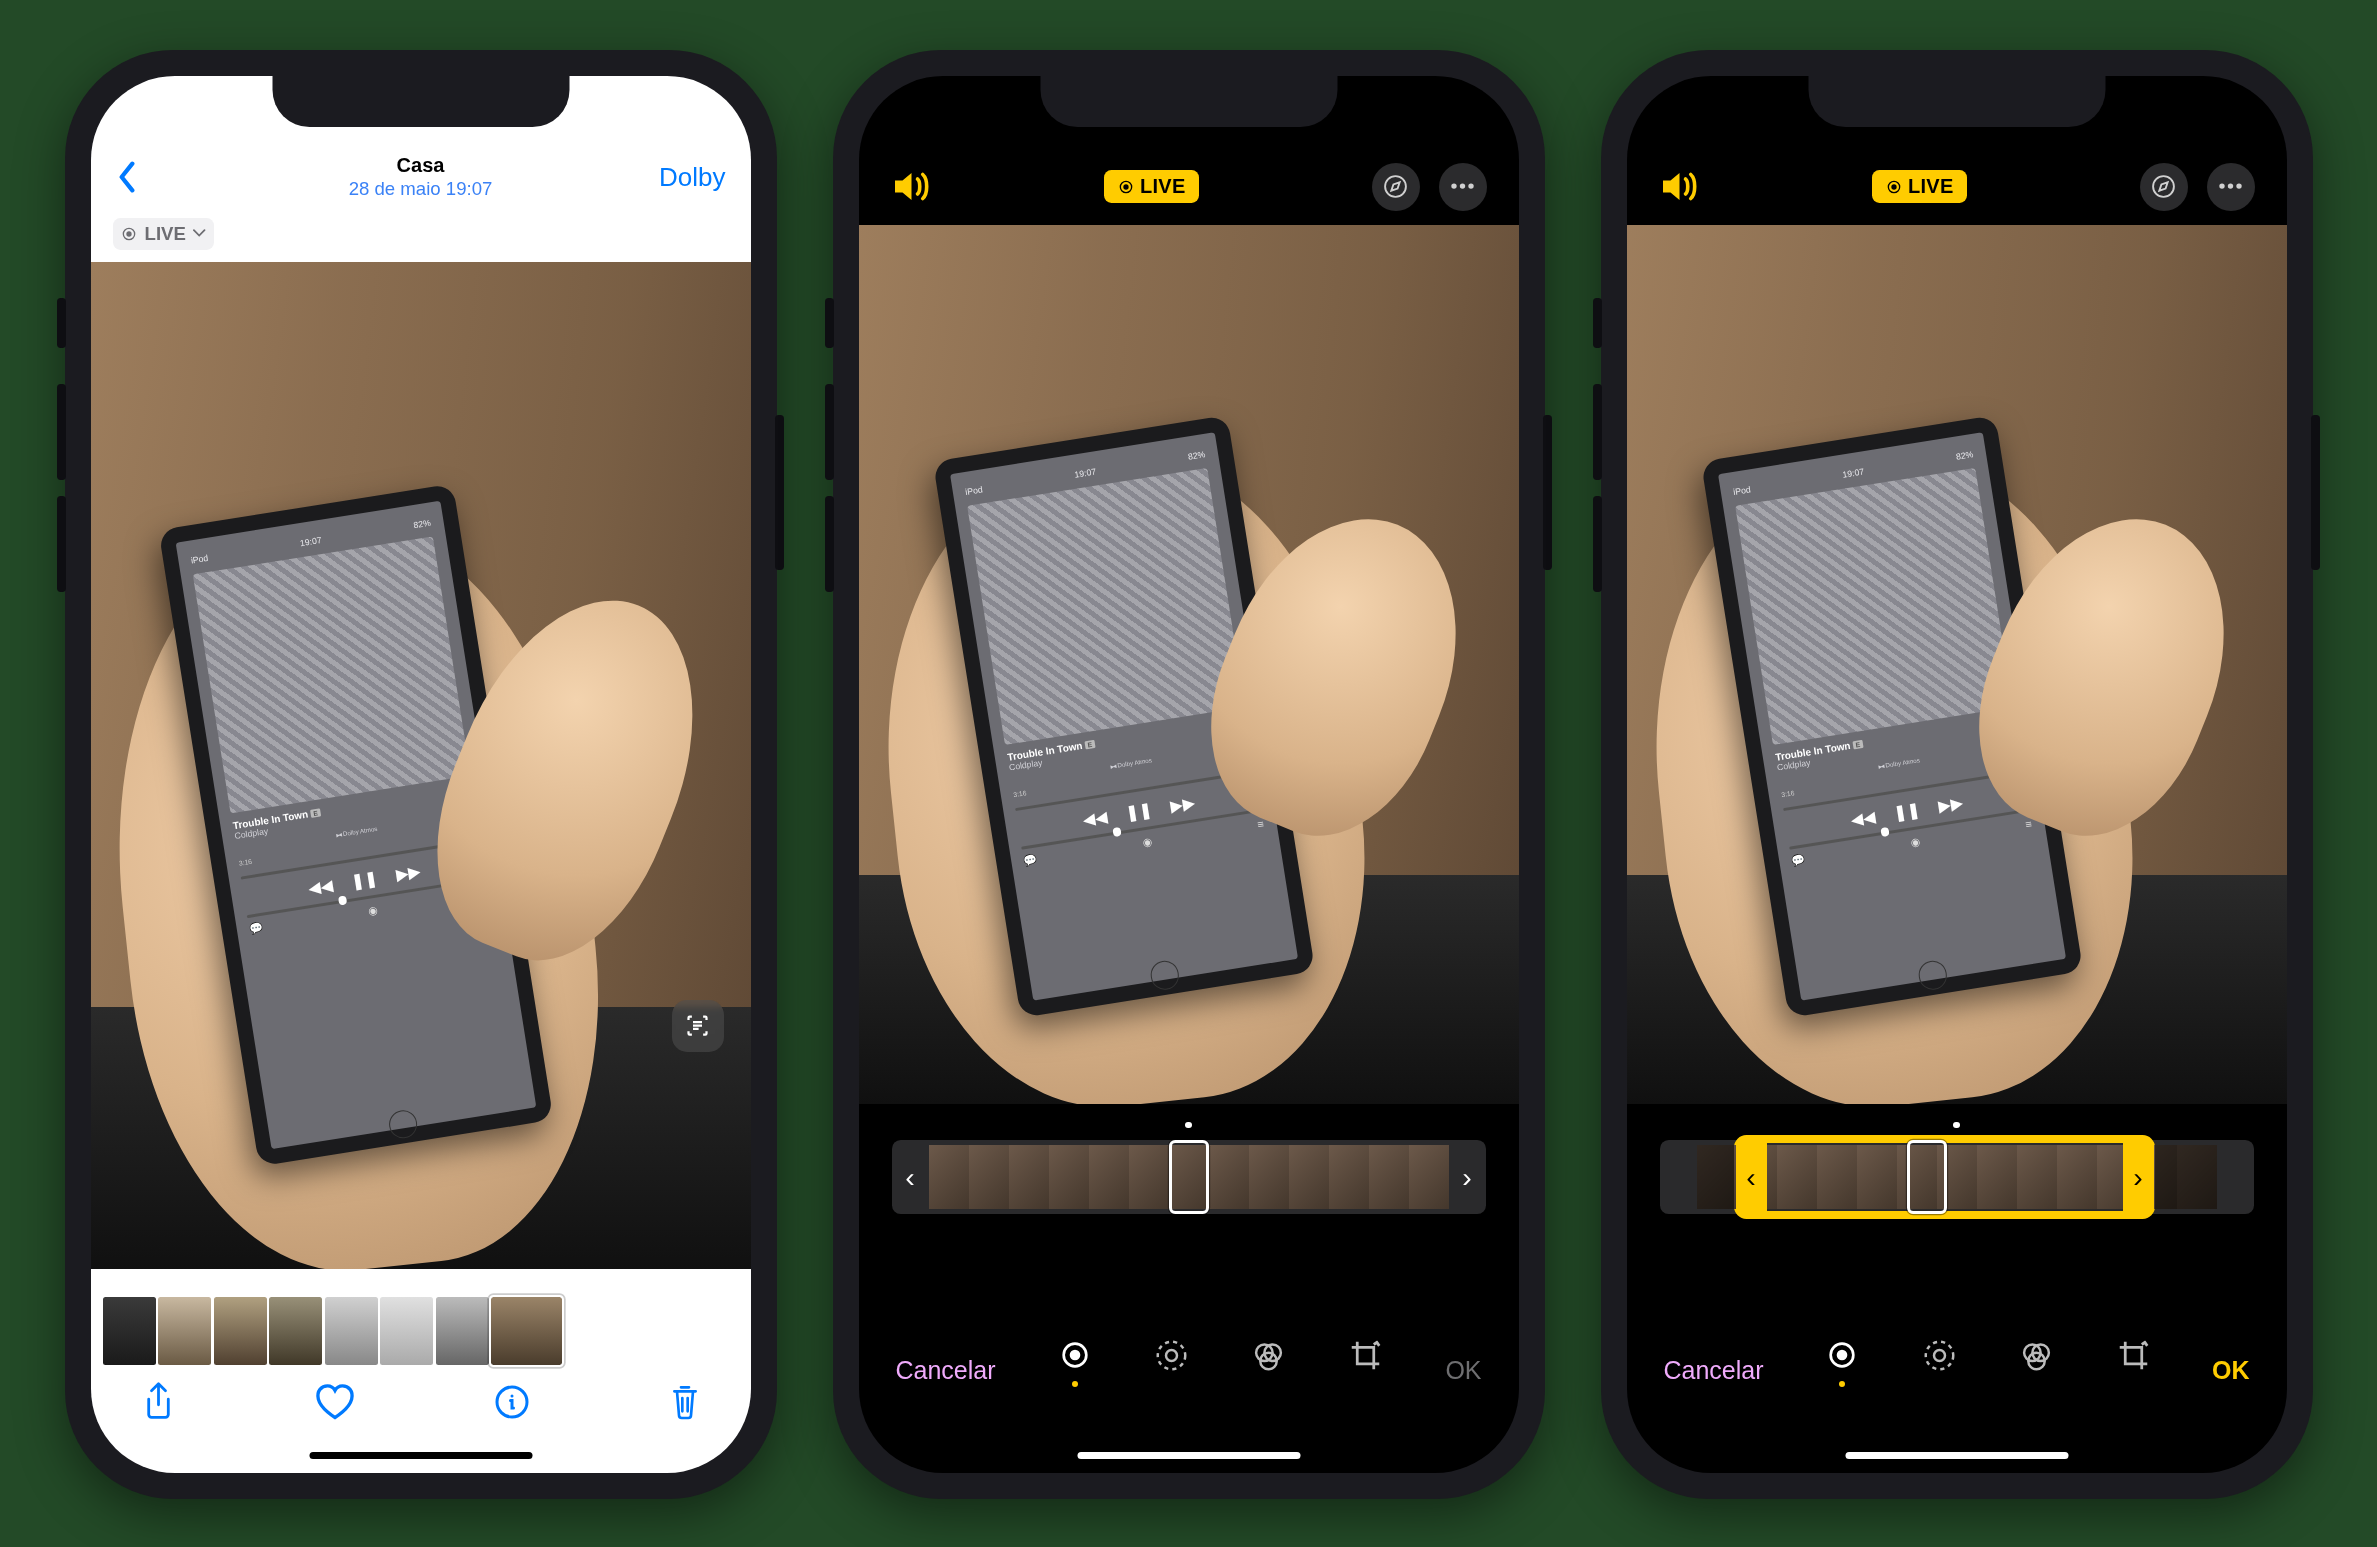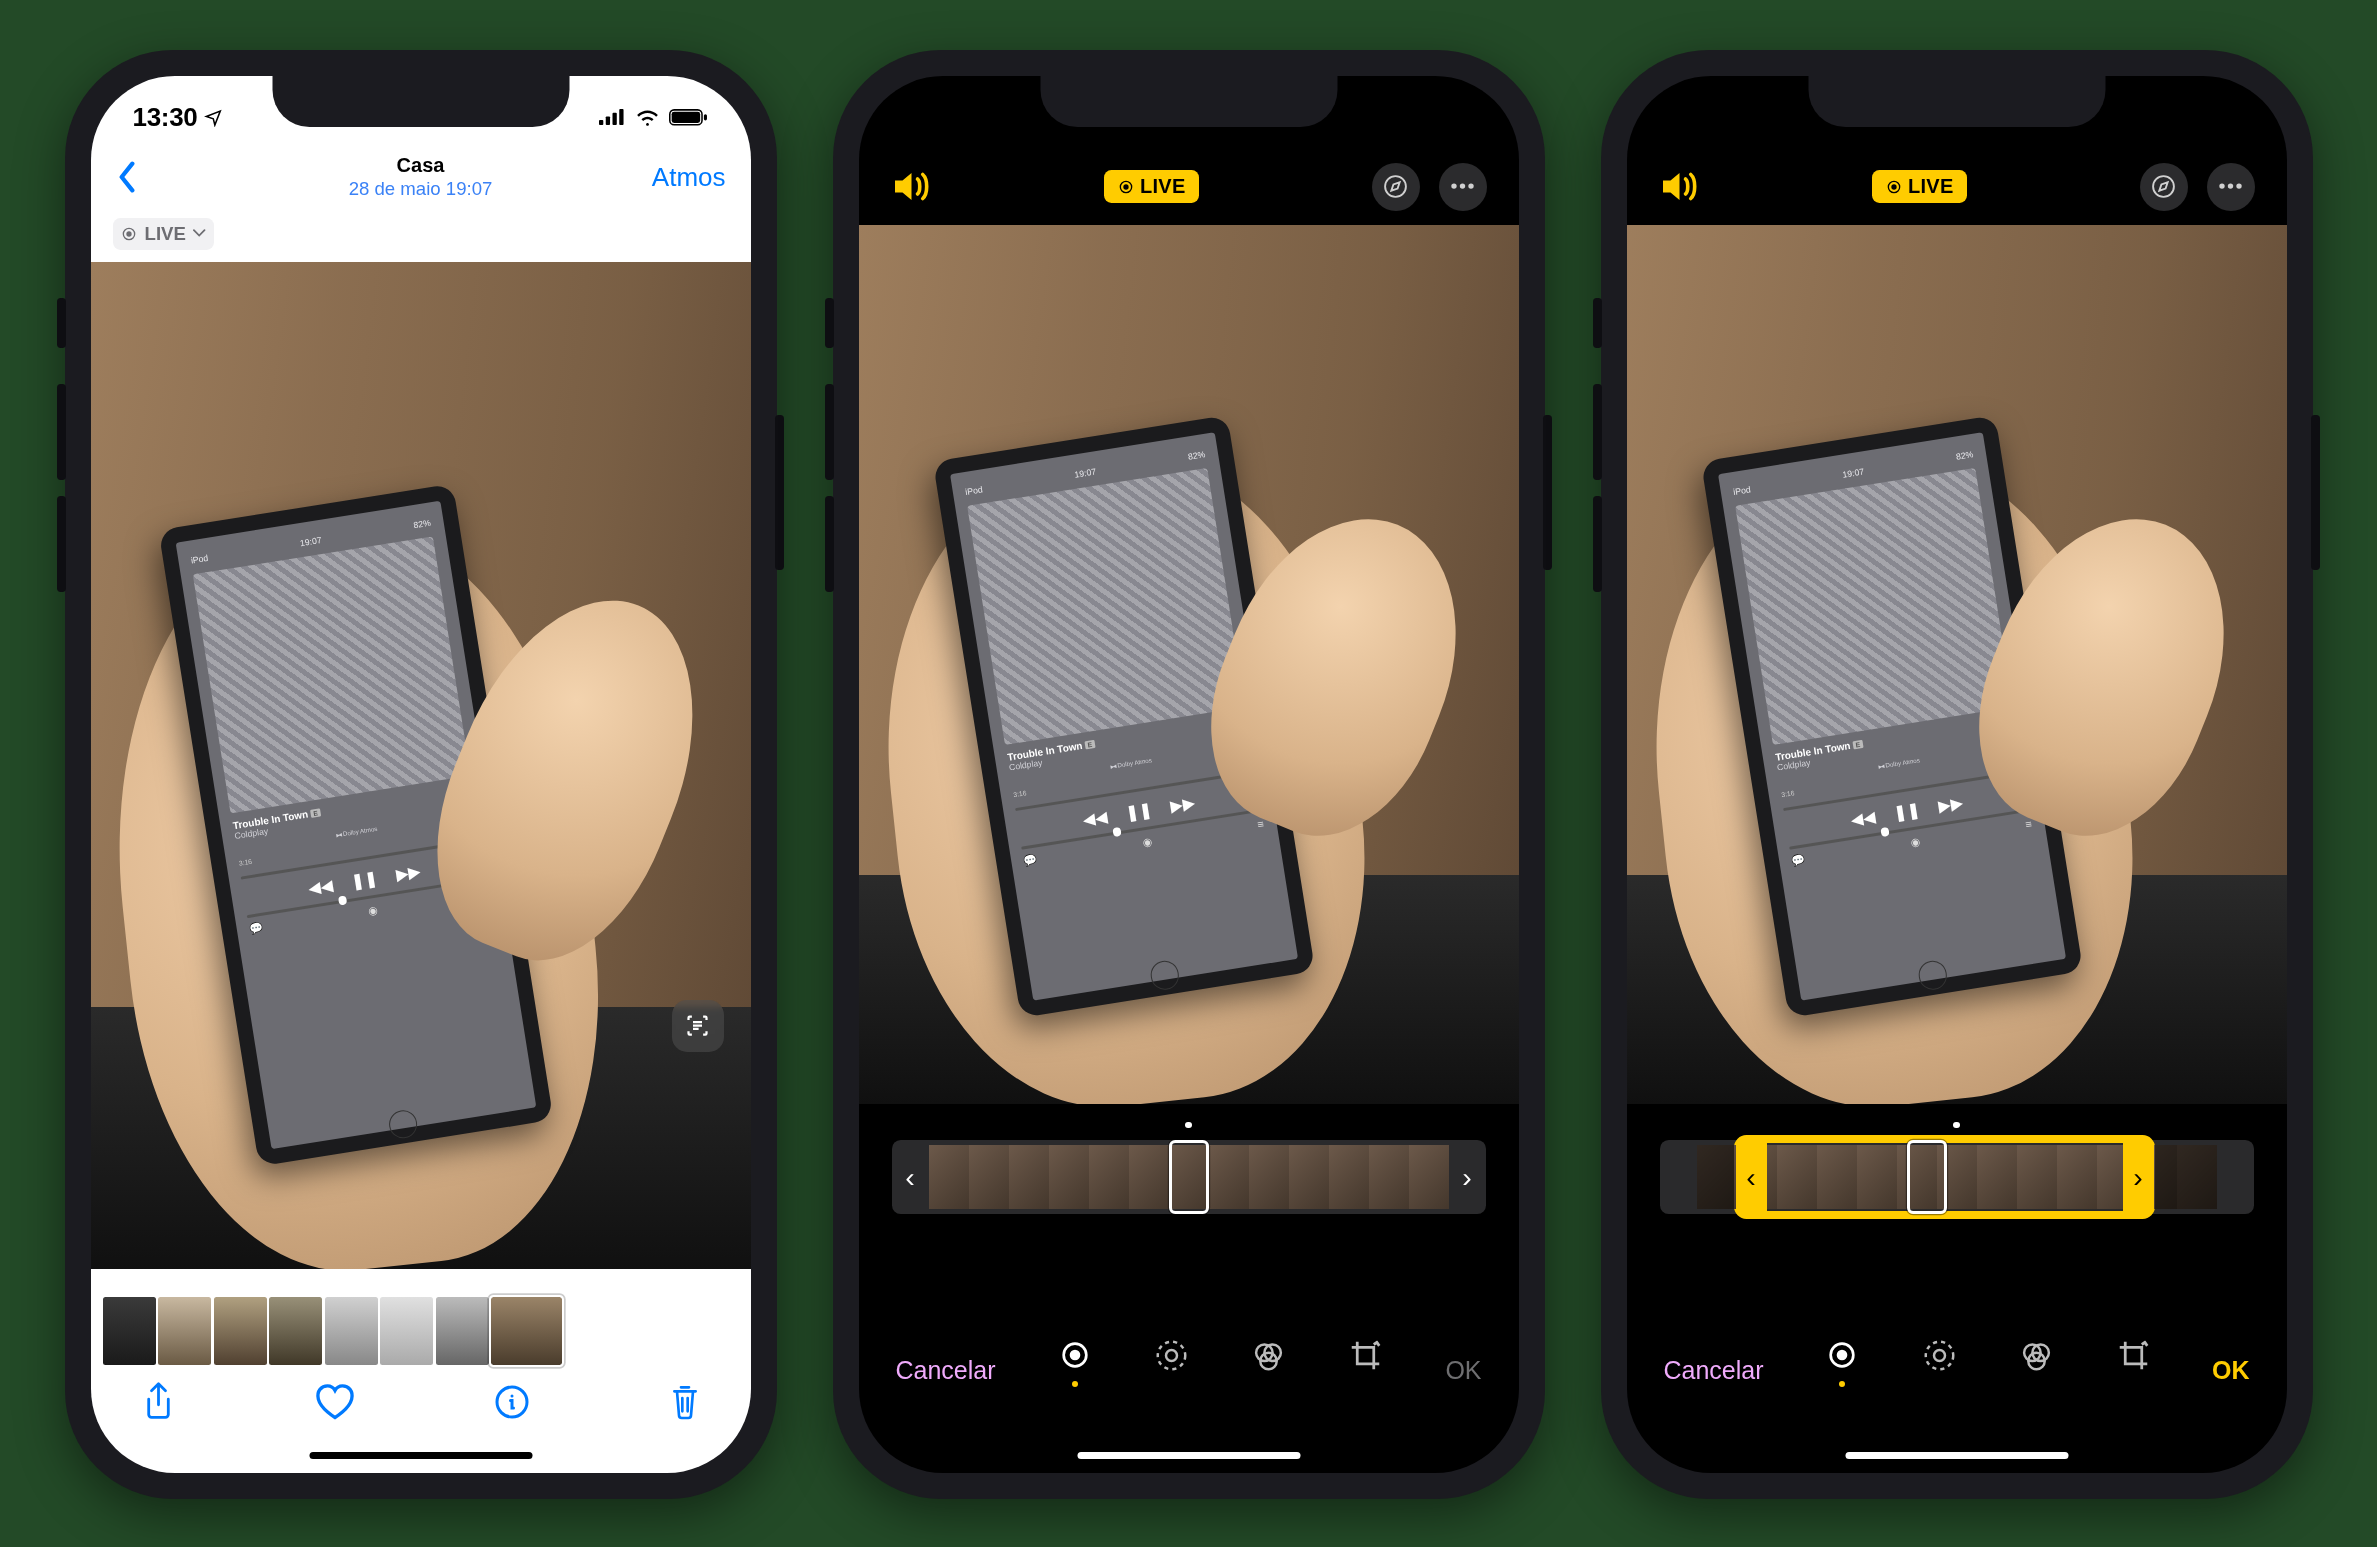--- a/index.html
+++ b/index.html
@@ -108,56 +108,32 @@
 <body>
 
 <div class="phone light">
   <div class="side-btn btn-l1"></div>
   <div class="side-btn btn-l2"></div>
   <div class="side-btn btn-l3"></div>
   <div class="side-btn btn-r"></div>
   <div class="screen">
     <div class="notch"></div>
 
-    <div class="statusbar">
-      <div class="left">
-        <span>13:30</span>
-        <svg width="18.6" height="18.6" viewBox="0 0 24 24" fill="none" stroke="#000" stroke-width="2">
-            <path d="M3 11l18-7-7 18-2-8-9-3z"></path>
-          </svg>
-      </div>
-      <div class="right">
-        <svg width="27" height="17.3" viewBox="0 0 44 28">
-            <rect x="0" y="18" width="7" height="8" rx="1.5" fill="#000"></rect>
-            <rect x="11" y="12" width="7" height="14" rx="1.5" fill="#000"></rect>
-            <rect x="22" y="6" width="7" height="20" rx="1.5" fill="#000"></rect>
-            <rect x="33" y="0" width="7" height="26" rx="1.5" fill="#000"></rect>
-          </svg>
-        <svg width="25" height="17.3" viewBox="0 0 24 18">
-            <path fill="#000" d="M12 17.5c.8 0 1.5-.7 1.5-1.5s-.7-1.5-1.5-1.5-1.5.7-1.5 1.5.7 1.5 1.5 1.5zm-4.5-5c2.5-2.5 6.5-2.5 9 0l1.8-1.8c-3.5-3.5-9.1-3.5-12.6 0L7.5 12.5zM3 8c5-5 13-5 18 0l1.8-1.8C16.6-.1 7.4-.1 1.2 6.2L3 8z"></path>
-          </svg>
-        <svg width="40" height="18.6" viewBox="0 0 64 30">
-            <rect x="1" y="3" width="52" height="24" rx="7" fill="none" stroke="#000" stroke-width="2.5"></rect>
-            <rect x="4" y="6" width="46" height="18" rx="4" fill="#000"></rect>
-            <rect x="56" y="10" width="5" height="10" rx="2.5" fill="#000"></rect>
-          </svg>
-      </div>
-    </div>
 
     <div class="nav">
       <div class="back">
         <svg width="22" height="32" viewBox="0 0 14 24" fill="none" stroke-width="3.2" stroke-linecap="round" stroke-linejoin="round">
             <path d="M11 2 3 12l8 10"></path>
           </svg>
       </div>
       <div class="center">
         <div class="title">Casa</div>
         <div class="subtitle">28 de maio  19:07</div>
       </div>
-      <div class="edit">Atmos</div>
+      <div class="edit">Dolby</div>
     </div>
 
     <div class="live-chip-sm">
       <svg width="16" height="16" viewBox="0 0 24 24">
           <circle cx="12" cy="12" r="4" fill="#6d6d72"></circle>
           <circle cx="12" cy="12" r="8.5" fill="none" stroke="#6d6d72" stroke-width="2"></circle>
         </svg>
       <span>LIVE</span>
       <svg width="12.4" height="8.7" viewBox="0 0 14 9">
           <path d="M1 1l6 6 6-6" fill="none" stroke="#6d6d72" stroke-width="2" stroke-linecap="round"></path>

